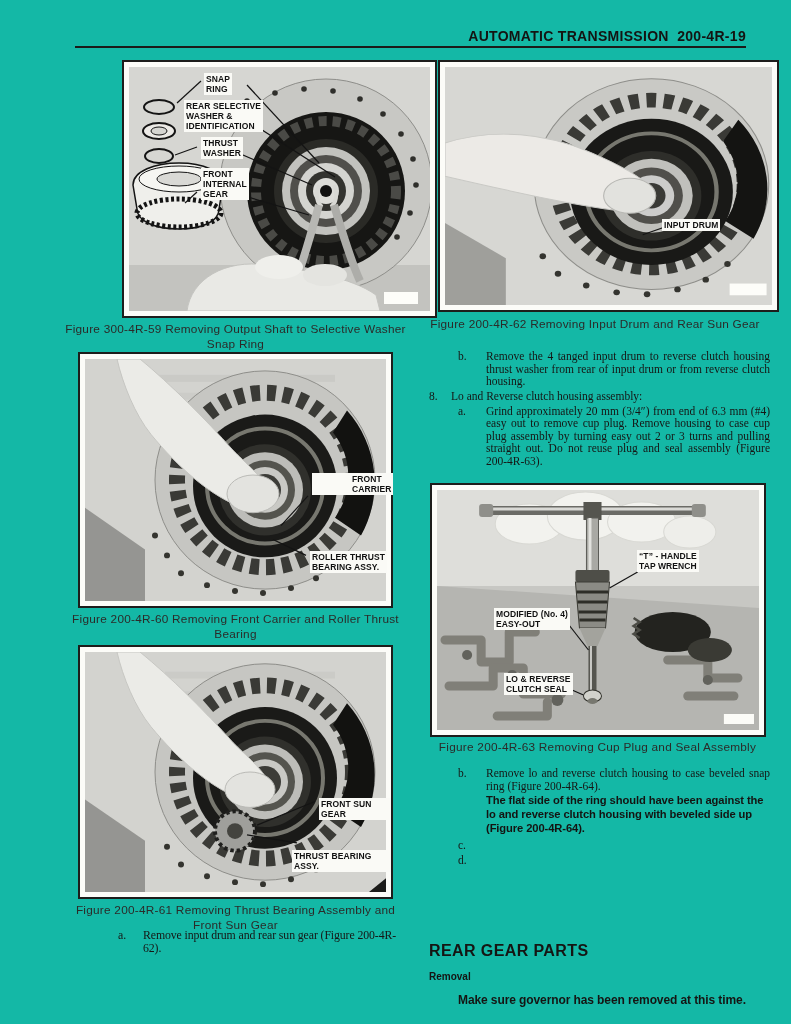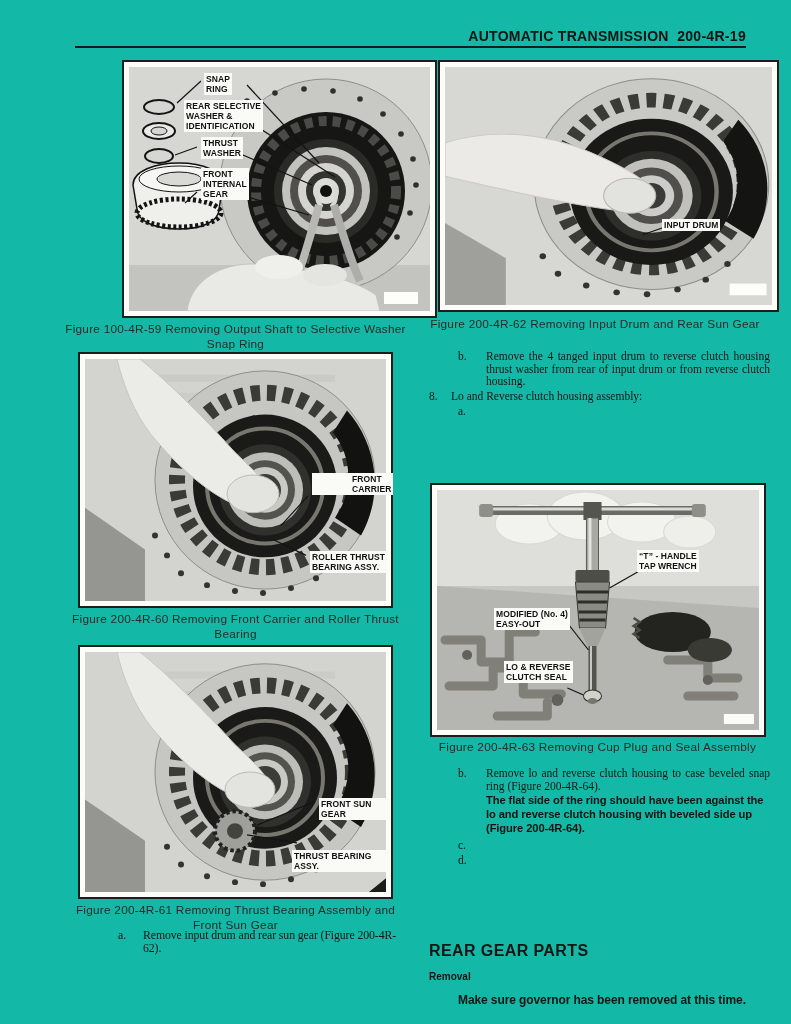--- a/index.html
+++ b/index.html
@@ -117,21 +117,21 @@
 RING</div>
     <div class="plabel" style="left:60px; top:38px;">REAR SELECTIVE
 WASHER &amp;
 IDENTIFICATION</div>
     <div class="plabel" style="left:77px; top:75px;">THRUST
 WASHER</div>
     <div class="plabel" style="left:77px; top:106px;">FRONT
 INTERNAL
 GEAR</div>
   </div>
-  <div class="figcap" style="left:63px; top:322px; width:345px;">Figure 100-4R-59 Removing Output Shaft to Selective Washer
+  <div class="figcap" style="left:63px; top:322px; width:345px;">Figure 300-4R-59 Removing Output Shaft to Selective Washer
 Snap Ring</div>
 
   <div class="figbox" style="left:78px; top:352px; width:315px; height:256px;">
     <svg viewBox="0 0 301 244" preserveAspectRatio="none">
       <rect width="301" height="244" fill="#d3d3cf"></rect>
       <rect x="70" y="16" width="180" height="7" fill="#cacac6"></rect>
       <rect x="90" y="34" width="150" height="7" fill="#ccccc8"></rect>
       <circle cx="180" cy="122" r="110" fill="#c6c6c2" stroke="#8d8d89"></circle>
       <circle cx="180" cy="122" r="88" fill="none" stroke="#3a3a36" stroke-width="16" stroke-dasharray="9 7"></circle>
       <circle cx="180" cy="128" r="72" fill="#1a1a18"></circle>
@@ -255,20 +255,21 @@
     <div class="item sub">
       <span class="mk">b.</span>
       <span class="tx">Remove the 4 tanged input drum to reverse clutch housing thrust washer from rear of input drum or from reverse clutch housing.</span>
     </div>
     <div class="item num">
       <span class="mk">8.</span>
       <span class="tx nojust">Lo and Reverse clutch housing assembly:</span>
     </div>
     <div class="item sub">
       <span class="mk">a.</span>
+      <span class="tx">Grind approximately 20 mm (3/4″) from end of 6.3 mm (#4) easy out to remove cup plug. Remove housing to case cup plug assembly by turning easy out 2 or 3 turns and pulling straight out. Do not reuse plug and seal assembly (Figure 200-4R-63).</span>
     </div>
   </div>
 
   <div class="figbox" style="left:430px; top:483px; width:336px; height:254px;">
     <svg viewBox="0 0 321 240" preserveAspectRatio="none">
       <rect width="321" height="240" fill="#c7c7c3"></rect>
       <rect width="321" height="96" fill="#dededa"></rect>
       <ellipse cx="92" cy="34" rx="34" ry="20" fill="#f2f2ee" stroke="#d8d8d3"></ellipse>
       <ellipse cx="148" cy="26" rx="38" ry="24" fill="#f2f2ee" stroke="#d8d8d3"></ellipse>
       <ellipse cx="204" cy="32" rx="34" ry="20" fill="#f2f2ee" stroke="#d8d8d3"></ellipse>
@@ -309,21 +310,21 @@
         <line x1="200" y1="82" x2="172" y2="98"></line>
         <line x1="130" y1="133" x2="151" y2="160"></line>
         <line x1="130" y1="198" x2="146" y2="205"></line>
       </g>
       <rect x="286" y="224" width="30" height="10" fill="#fbfbf7"></rect>
     </svg>
     <div class="plabel" style="left:205px; top:65px;">“T” - HANDLE
 TAP WRENCH</div>
     <div class="plabel" style="left:62px; top:123px;">MODIFIED (No. 4)
 EASY-OUT</div>
-    <div class="plabel" style="left:72px; top:176px;">LO &amp; REVERSE
+    <div class="plabel" style="left:72px; top:188px;">LO &amp; REVERSE
 CLUTCH SEAL</div>
   </div>
   <div class="figcap" style="left:425px; top:740px; width:345px;">Figure 200-4R-63 Removing Cup Plug and Seal Assembly</div>
 
   <div class="tcol" style="left:425px; top:767px; width:345px;">
     <div class="item sub">
       <span class="mk">b.</span>
       <span class="tx">
         <span>Remove lo and reverse clutch housing to case beveled snap ring (Figure 200-4R-64).</span>
         <div class="boldnote">The flat side of the ring should have been against the lo and reverse clutch housing with beveled side up (Figure 200-4R-64).</div>

